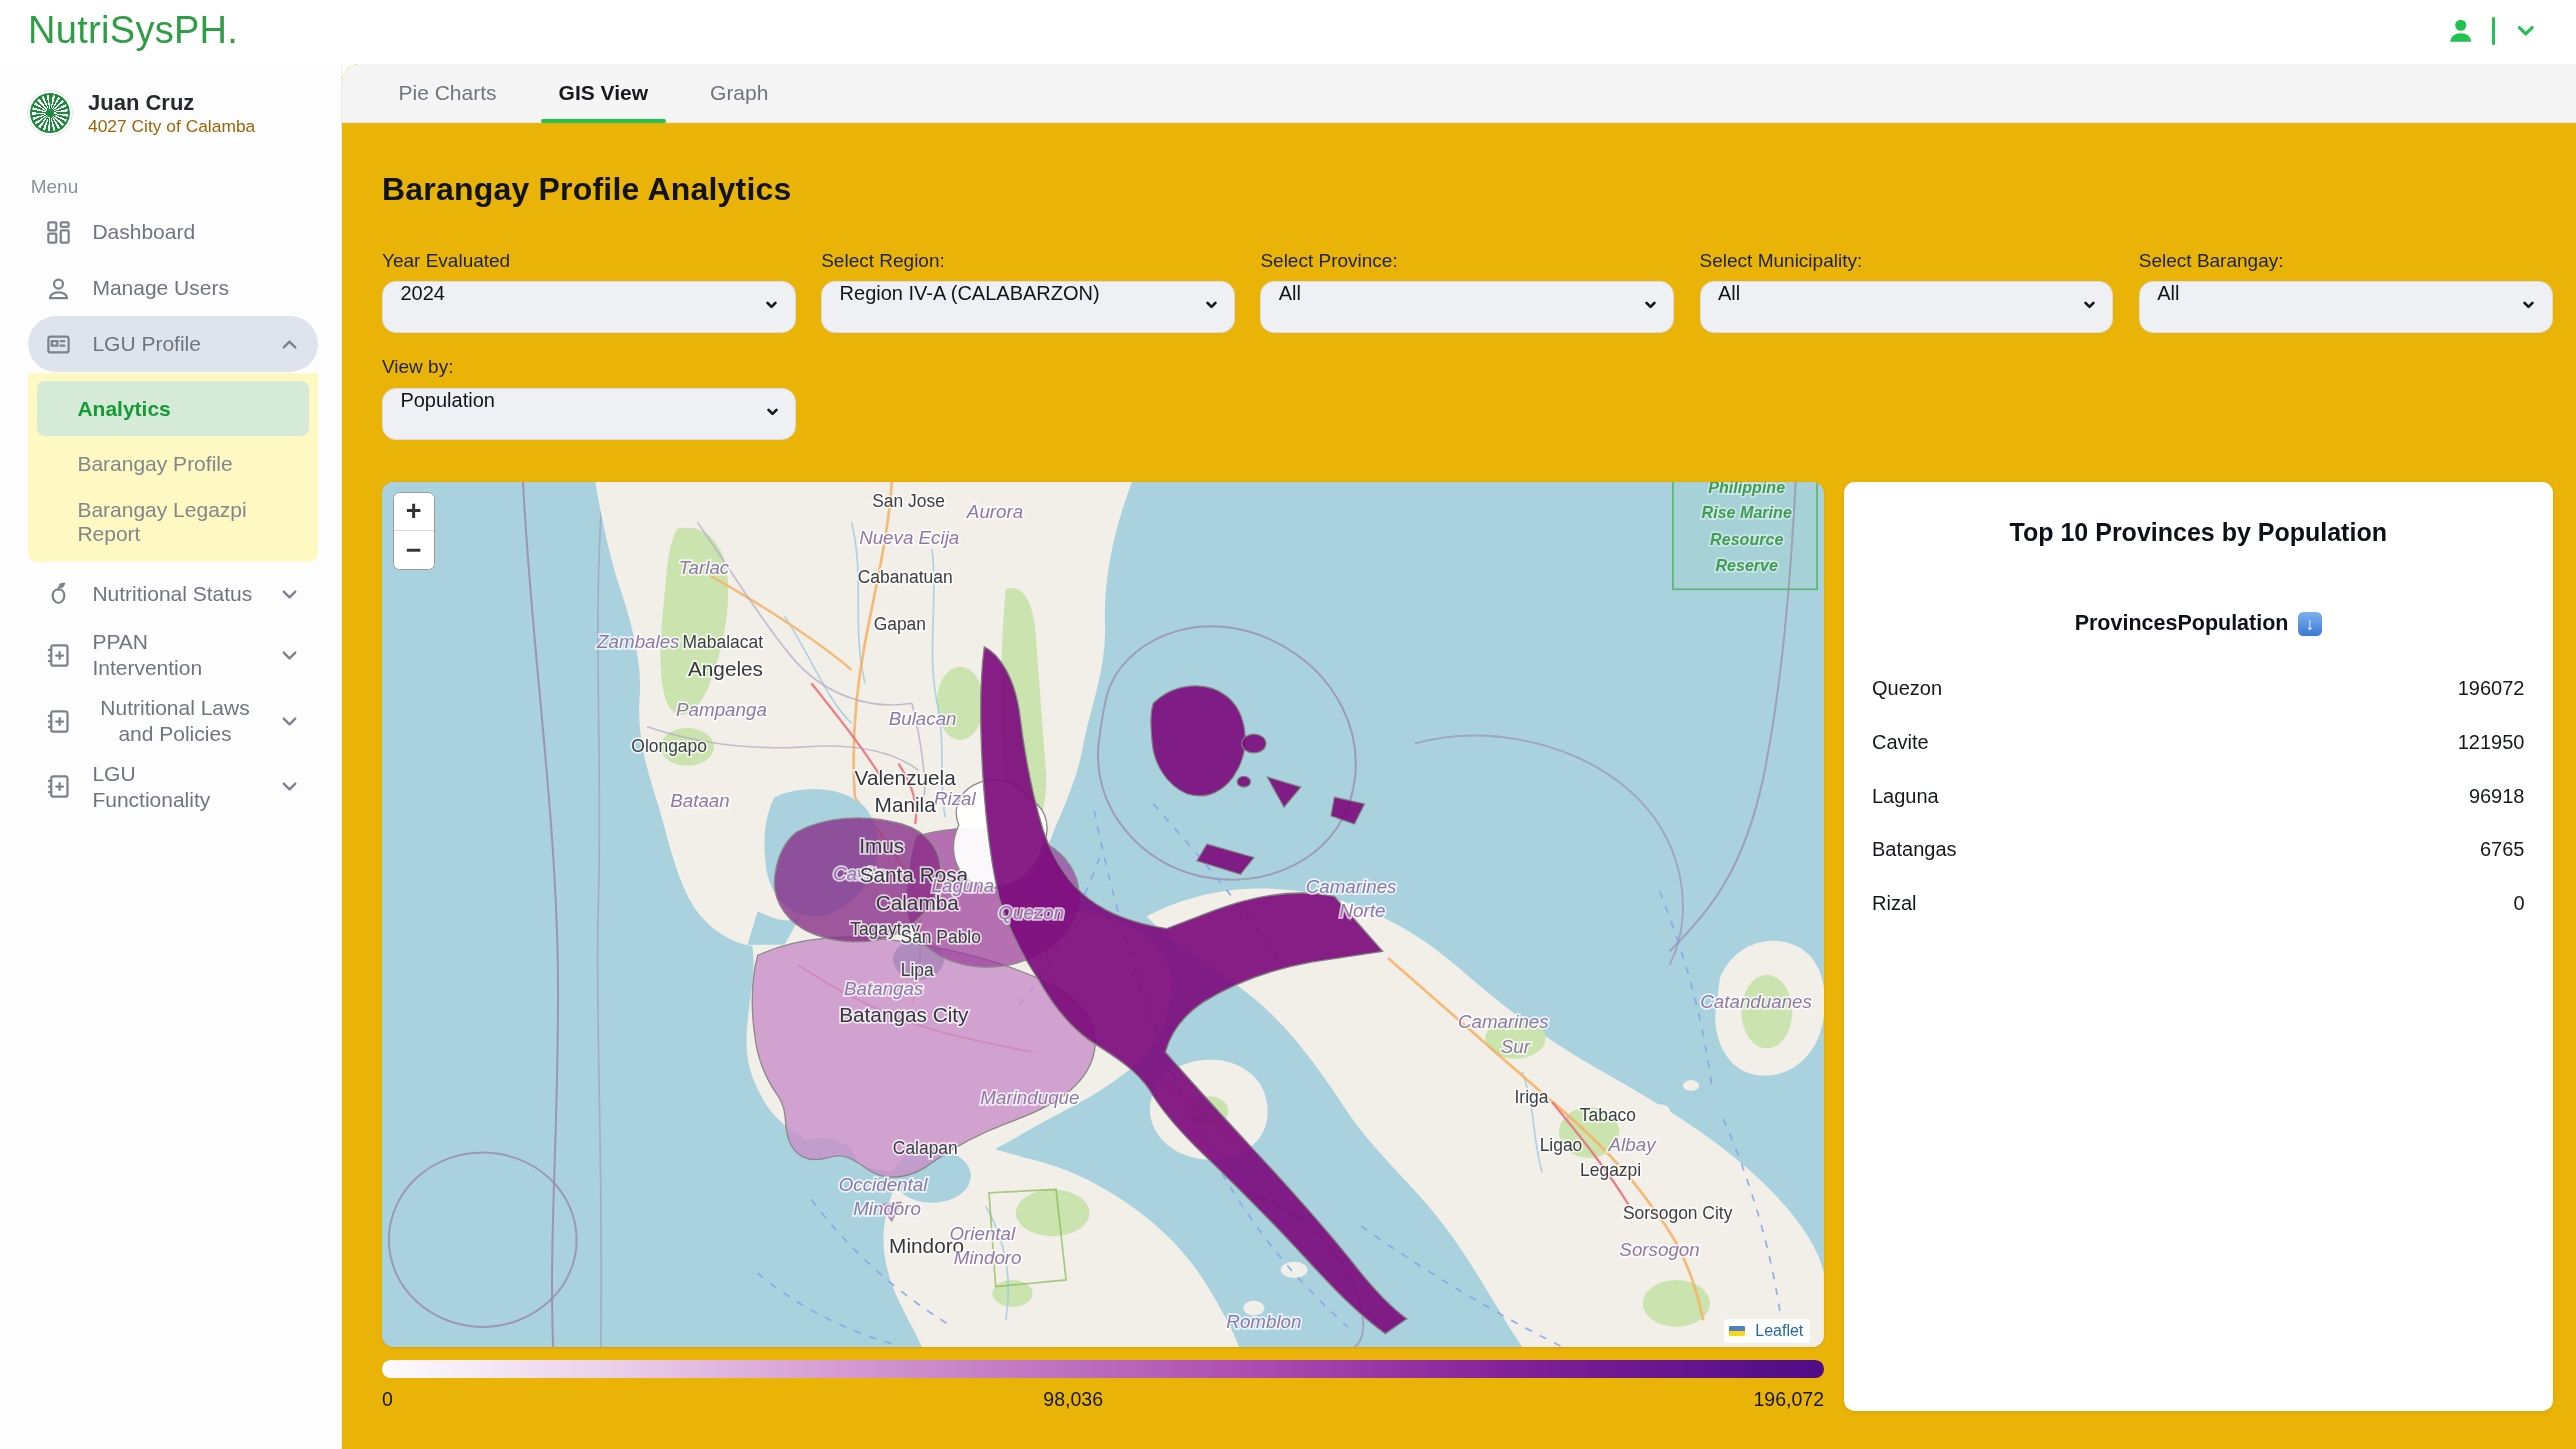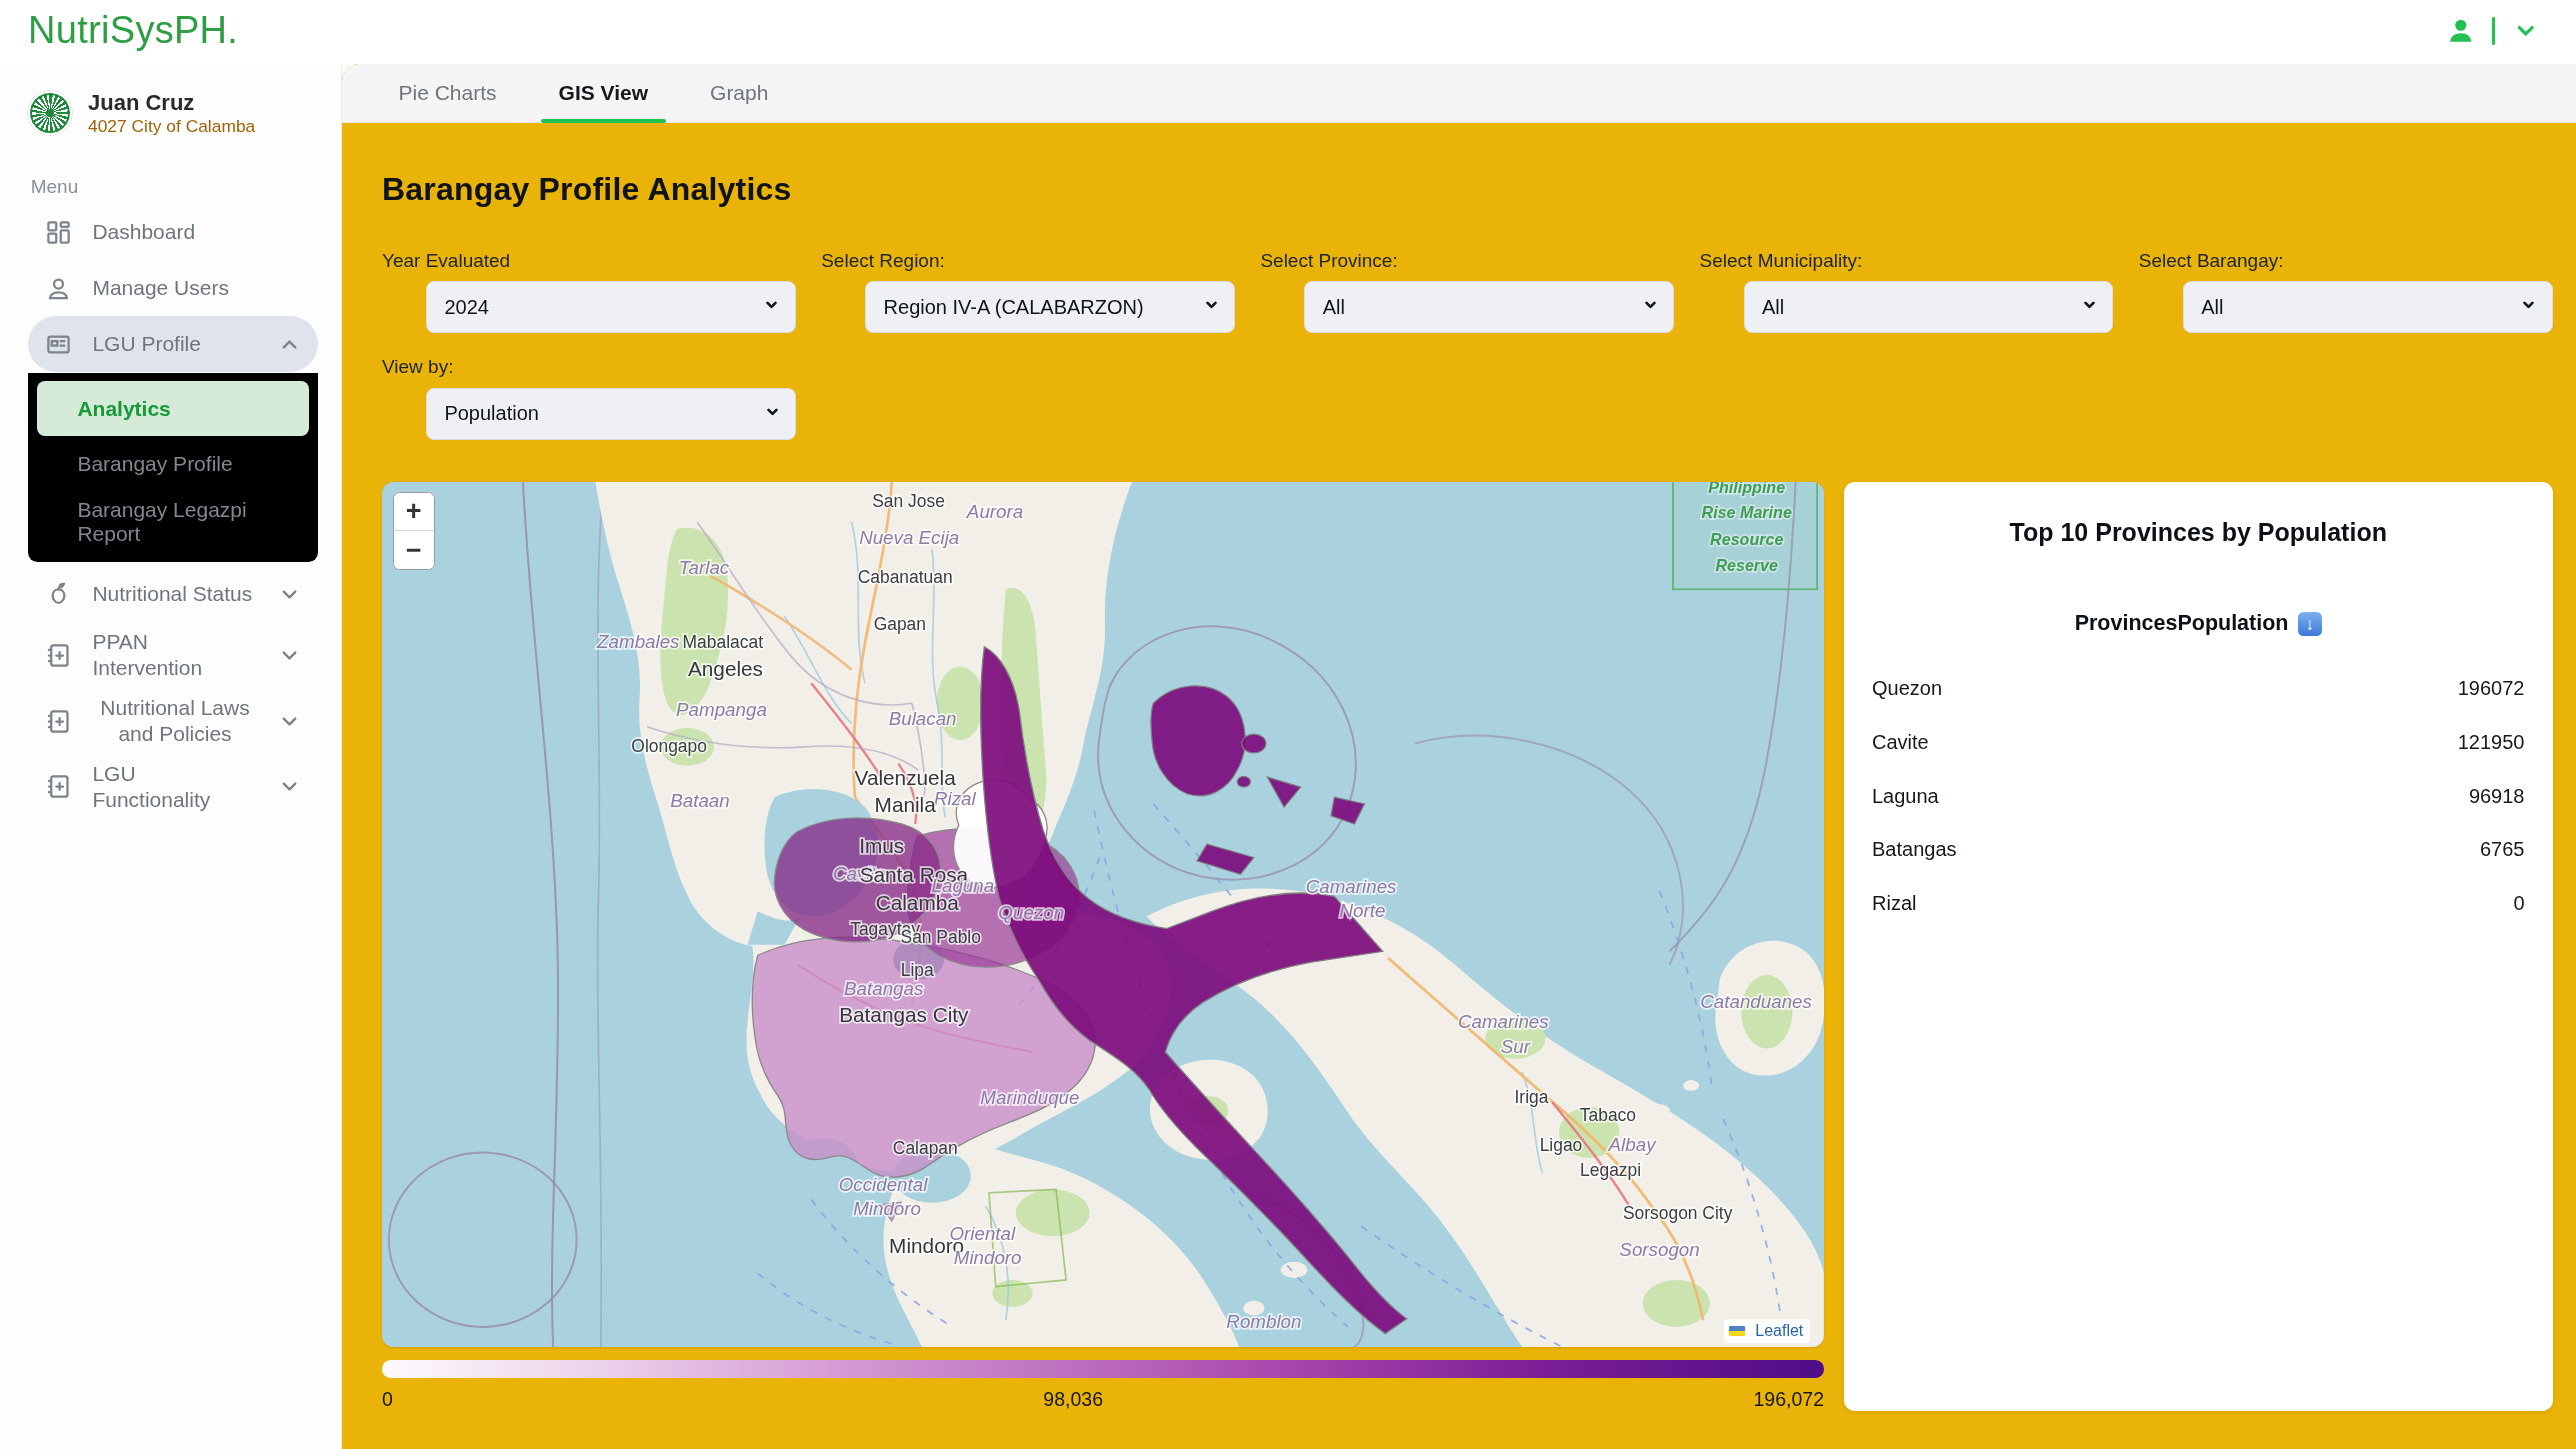--- a/index.html
+++ b/index.html
@@ -24,39 +24,39 @@
   .uname{ font-size:22px; font-weight:600; color:#26292e; }
   .uloc{ font-size:17.4px; color:#a16207; margin-top:0; }
   .menu-label{ font-size:19px; color:#8b9098; margin:39px 0 6.7px 2.7px; }
   .nav{ display:flex; flex-direction:column; }
   .nav-item{ display:flex; align-items:center; gap:20px; min-height:56px; padding:6.7px 17.4px; border-radius:670px;
              color:#6f757e; font-size:21px; cursor:pointer; }
   .nav-item .nicon{ width:27px; height:27px; flex:none; color:#7d838b; }
   .nav-item .lbl{ flex:1; line-height:1.25; }
   .nav-item .chev{ width:23px; height:23px; flex:none; color:#7d838b; }
   .nav-item.pill-active{ background:#dfe4ec; color:#6f757e; }
-  .submenu{ background:#000000; border-radius:0 0 9.4px 9.4px; padding:8px 9.4px 9.4px 9.4px; margin:1.3px 0 4px 0; }
+  .submenu{ background:#fef9c3; border-radius:0 0 9.4px 9.4px; padding:8px 9.4px 9.4px 9.4px; margin:1.3px 0 4px 0; }
   .sub-item{ display:flex; align-items:center; min-height:55px; padding:6.7px 13.4px 6.7px 40px; font-size:21px; color:#82878e;
              border-radius:8px; cursor:pointer; }
   .sub-item.active{ background:#d5ead7; color:#169a37; font-weight:600; }
 
   
   .main{ position:absolute; top:64px; left:342px; right:0; bottom:0; background:#eab308; border-top-left-radius:17.4px; overflow:hidden; }
   .tabbar{ height:59px; display:flex; align-items:stretch; padding-left:25.5px; border-bottom:1.3px solid #e9e9e9; background:#f5f5f5; border-top-left-radius:17.4px; }
   .tab{ display:flex; align-items:center; padding:0 31px; font-size:21px; color:#6f757d; position:relative; cursor:pointer; }
   .tab.active{ color:#16181c; font-weight:700; }
   .tab.active::after{ content:""; position:absolute; left:13.4px; right:13.4px; bottom:-1.3px; height:4.7px; background:#21c252; border-radius:2.7px; }
 
   .content{ padding:0 23.5px 0 40px; }
   .page-title{ margin-top:48px; font-size:32px; font-weight:600; color:#101418; letter-spacing:0.2px; }
 
   .filters{ margin-top:42px; display:grid; grid-template-columns:repeat(5,1fr); column-gap:25.5px; }
   .f-label{ display:block; font-size:19px; color:#1c2430; margin-bottom:9.4px; }
-  .select{ height:52px; background:#eef0f3; border:1.3px solid #d9dde3; border-radius:8px; display:flex; align-items:center;
-           padding:0 39px 0 17.4px; font-size:20px; color:#10151c; position:relative; cursor:pointer;margin-left:44px; }
+  .select{ height:52px; background:#eef0f3; border:1.3px solid #d9dde3; border-radius:14px; display:flex; align-items:flex-start;
+           padding:0 39px 0 17.4px; font-size:20px; color:#10151c; position:relative; cursor:pointer; }
   .select .sel-chev{ position:absolute; right:13.4px; top:50%; transform:translateY(-50%); color:#13181f; }
   .viewby{ margin-top:23px; width:414px; }
 
   .maprow{ margin-top:42px; display:flex; gap:20px; align-items:stretch; }
   .mapcol{ width:1442px; flex:none; }
   .map-card{ width:1442px; height:865px; border-radius:12px; overflow:hidden; position:relative; background:#a9d2de;
              box-shadow:0 0.7px 2px rgba(0,0,0,.10); }
   .map-card svg.basemap{ position:absolute; inset:0; }
 
   .zoomctl{ position:absolute; left:10.7px; top:10.7px; width:42px; background:#fff; border:1.3px solid #9b9b9b; border-radius:6.7px; overflow:hidden; z-index:3; }

